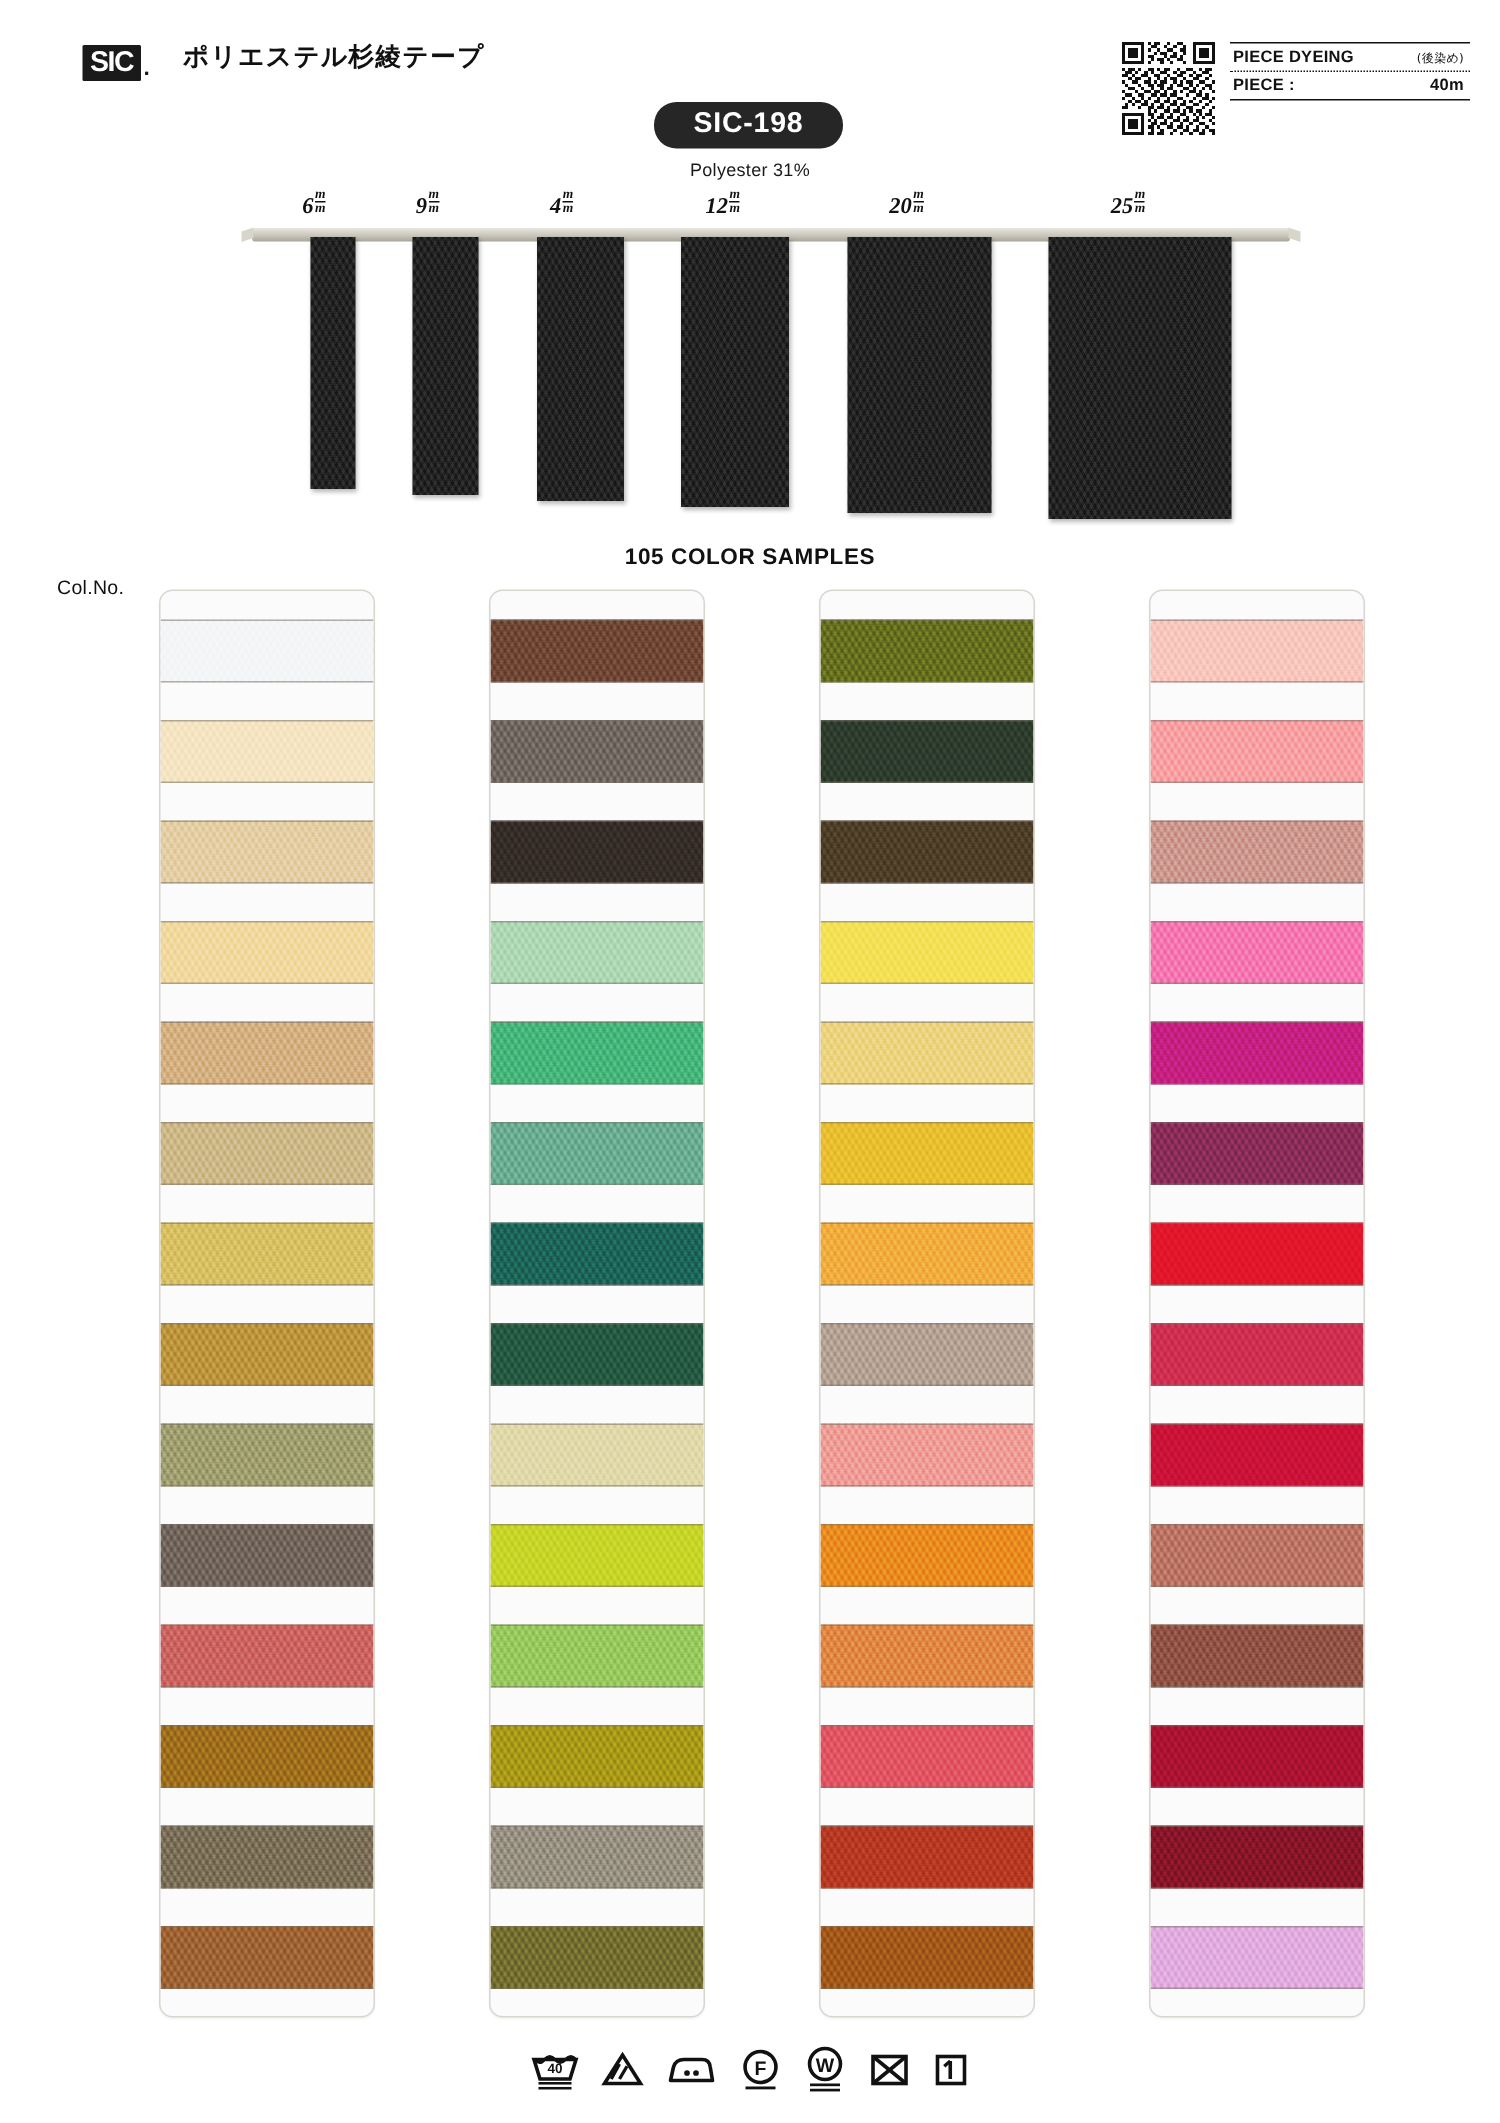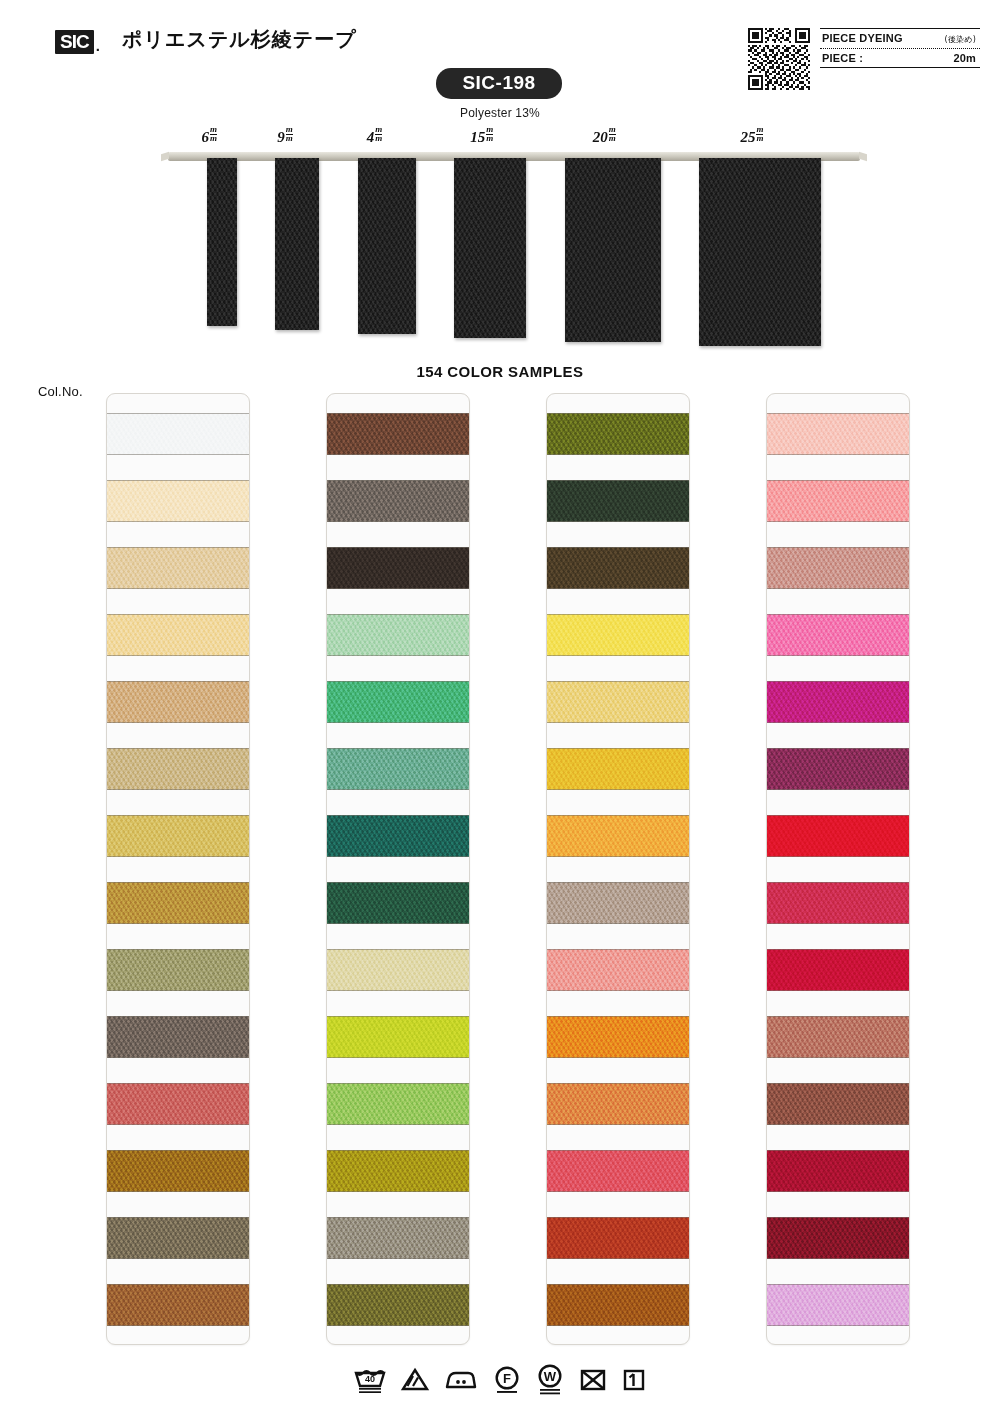--- a/index.html
+++ b/index.html
@@ -55,21 +55,21 @@
   }
   .main-title {
     font-size: 34px;
     font-weight: normal;
     letter-spacing: 0.5px;
     line-height: 1.05;
     white-space: nowrap;
     font-family: "Liberation Sans", sans-serif;
   }
   .sub-title-jp {
-    font-size: 20px;
+    font-size: 17px;
     font-weight: bold;
     margin-top: 4px;
     letter-spacing: 1px;
     font-family: Liberation Mono, monospace;
   }
 
   .code-wrap {
     position: absolute;
     left: 0; right: 0;
     top: 68px;
@@ -268,21 +268,21 @@
     <span class="sic-logo">SIC</span>
     <span class="sic-dot">.</span>
   </div>
 
   <div class="title-wrap">
     <div class="sub-title-jp">ポリエステル杉綾テープ</div>
   </div>
 
   <div class="code-wrap">
     <div class="code-badge">SIC-198</div>
-    <div class="material">Polyester 13%</div>
+    <div class="material">Polyester 31%</div>
   </div>
 
   <div class="spec-area">
     <svg class="qr" viewBox="0 0 29 29" shape-rendering="crispEdges">
       <rect width="29" height="29" fill="#fff"></rect>
       <g fill="#111">
         <rect x="0" y="0" width="7" height="1"></rect>
           <rect x="0" y="6" width="7" height="1"></rect>
         <rect x="0" y="0" width="1" height="7"></rect>
           <rect x="6" y="0" width="1" height="7"></rect>
@@ -509,48 +509,48 @@
 
     <div class="spec-box">
       <div class="spec-line-top"></div>
       <div class="spec-row">
         <span>PIECE DYEING</span>
         <span class="jp">(後染め)</span>
       </div>
       <div class="spec-dotted"></div>
       <div class="spec-row">
         <span>PIECE :</span>
-        <span>20m</span>
+        <span>40m</span>
       </div>
       <div class="spec-line-bot"></div>
     </div>
   </div>
 </div>
 
 <div class="widths-area">
   <div class="width-labels" id="width-labels">
       <div class="wlabel" style="left: 201.571px;"><span>6</span><span class="unit"><span class="num">m</span><span class="den">m</span></span></div>
       <div class="wlabel" style="left: 277.143px;"><span>9</span><span class="unit"><span class="num">m</span><span class="den">m</span></span></div>
       <div class="wlabel" style="left: 366.714px;"><span>4</span><span class="unit"><span class="num">m</span><span class="den">m</span></span></div>
-      <div class="wlabel" style="left: 470.286px;"><span>15</span><span class="unit"><span class="num">m</span><span class="den">m</span></span></div>
+      <div class="wlabel" style="left: 470.286px;"><span>12</span><span class="unit"><span class="num">m</span><span class="den">m</span></span></div>
       <div class="wlabel" style="left: 592.857px; text-align: center;"><span>20</span><span class="unit"><span class="num">m</span><span class="den">m</span></span></div>
       <div class="wlabel" style="left: 740.429px;"><span>25</span><span class="unit"><span class="num">m</span><span class="den">m</span></span></div>
     </div>
   <div class="rail"></div>
   <div id="tapes">
       <div class="tape" style="left: 206.571px; width: 30px; height: 168px;"></div>
       <div class="tape" style="left: 275.143px; width: 44px; height: 172px;"></div>
       <div class="tape" style="left: 357.714px; width: 58px; height: 176px;"></div>
       <div class="tape" style="left: 454.286px; width: 72px; height: 180px;"></div>
       <div class="tape" style="left: 564.857px; width: 96px; height: 184px;"></div>
       <div class="tape" style="left: 699.429px; width: 122px; height: 188px;"></div>
     </div>
 </div>
 
-<div class="samples-title">154 COLOR SAMPLES</div>
+<div class="samples-title">105 COLOR SAMPLES</div>
 <div class="colno-label">Col.No.</div>
 
 <div class="columns" id="columns">
     <div class="col">
       <div class="card">
         <div class="swatch-row">
           <div class="sw" style="background-color: rgb(243, 245, 246);"></div>
         </div>
         <div class="swatch-row">
           <div class="sw" style="background-color: rgb(245, 227, 191);"></div>

